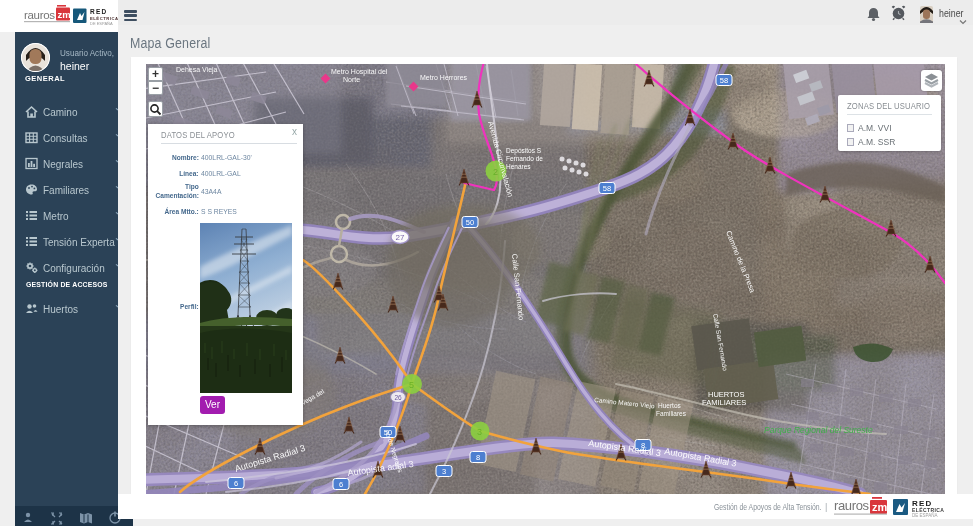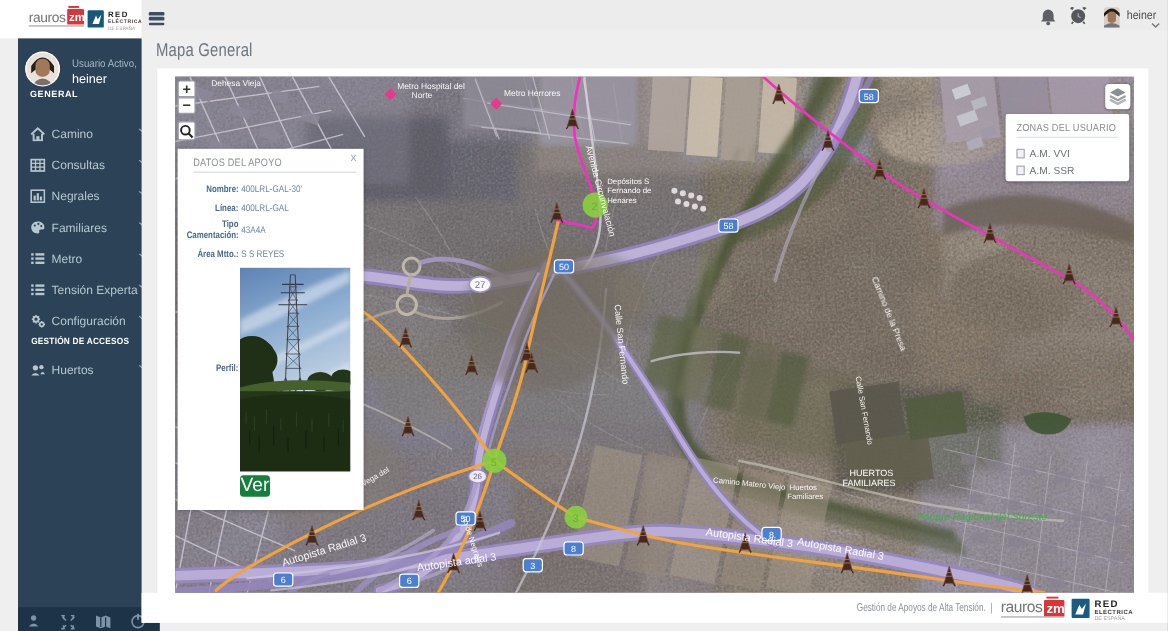--- a/index.html
+++ b/index.html
@@ -41,21 +41,21 @@
   #layersbtn { position:absolute; left:775px; top:6px; width:21px; height:21px; background:#fff; border-radius:3px; box-shadow:0 0 2px rgba(0,0,0,.4); }
 
   
   #popup { position:absolute; left:2px; top:60px; width:155px; height:301px; background:#fff; box-shadow:0 1px 4px rgba(0,0,0,0.3); }
   #popup .pt { position:absolute; left:13px; top:6px; font-size:9px; color:#8a8f94; letter-spacing:0.2px; transform:scaleX(0.85); transform-origin:left top; }
   #popup .px { position:absolute; right:6px; top:2px; font-size:10px; color:#9aa; }
   #popup .sep { position:absolute; left:13px; top:19px; width:136px; height:1px; background:#d8dde2; }
   .frow { position:absolute; font-size:8px; }
   .flab { position:absolute; right:0; font-weight:bold; color:#44688c; text-align:right; transform:scaleX(0.82); transform-origin:right top; white-space:nowrap; }
   .fval { position:absolute; left:3px; color:#6d86a0; white-space:nowrap; transform:scaleX(0.85); transform-origin:left top; }
-  #verbtn { position:absolute; left:52px; top:272px; width:25px; height:18px; background:#15803d; border-radius:3px; color:#fff; font-size:16px; text-align:center; line-height:18px; }
+  #verbtn { position:absolute; left:52px; top:272px; width:25px; height:18px; background:#a21caf; border-radius:3px; color:#fff; font-size:10px; text-align:center; line-height:18px; }
 
   
   #zonas { position:absolute; left:692px; top:31px; width:103px; height:56px; background:#fff; border-radius:2px; box-shadow:0 1px 3px rgba(0,0,0,0.25); }
   #zonas .zt { position:absolute; left:9px; top:6px; font-size:8.5px; color:#888d92; letter-spacing:0.2px; transform:scaleX(0.9); transform-origin:left top; }
   #zonas .zsep { position:absolute; left:9px; top:19px; width:85px; height:1px; background:#dde2e6; }
   .zrow { position:absolute; left:9px; font-size:8.5px; color:#6a7075; }
   .zrow .cb { display:inline-block; width:7px; height:8px; background:#f2f2f2; border:1px solid #aab; vertical-align:-1px; margin-right:4px; }
 
   
   #footer { position:absolute; left:0; top:469px; width:855px; height:25px; background:#ffffff; }

